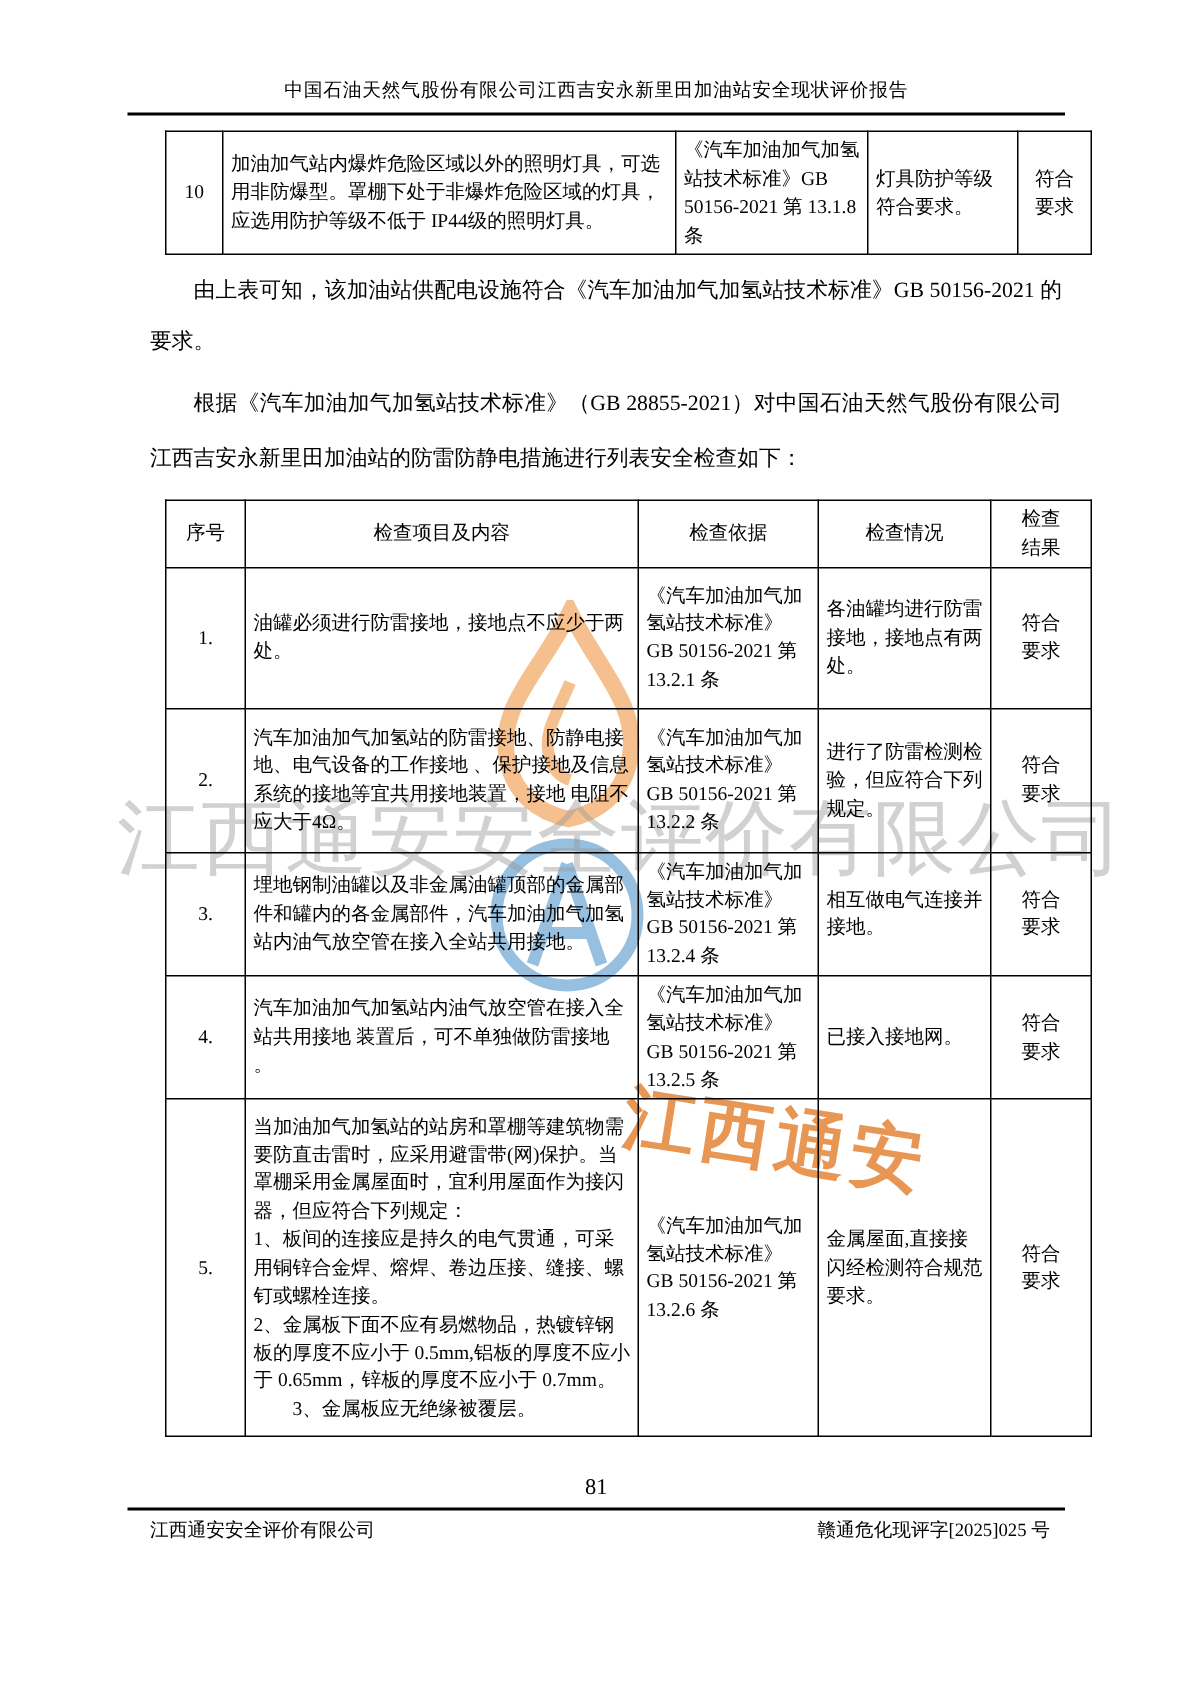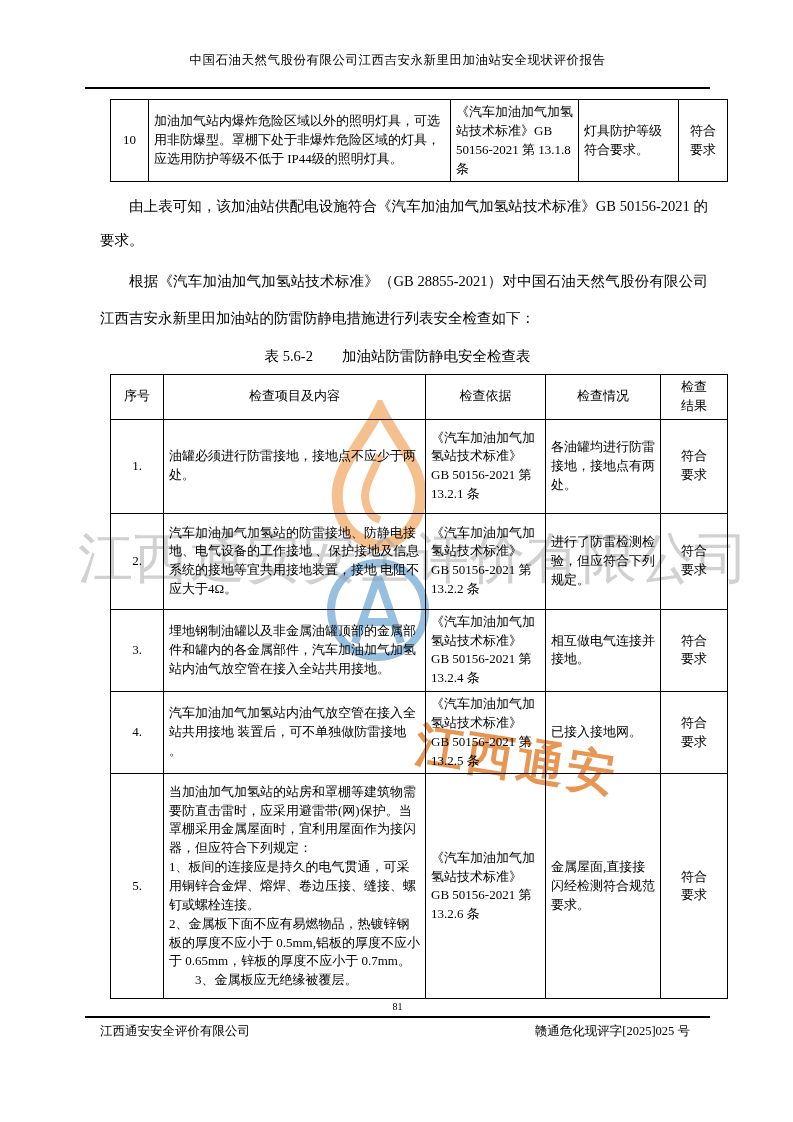--- a/index.html
+++ b/index.html
@@ -10,21 +10,21 @@
     background:#ffffff;
     font-family:"Liberation Serif","DejaVu Serif",serif;
     color:#000;
     overflow:hidden;
   }
   .content { position:relative; z-index:1; padding:0 83px 0 85px; }
 
   
   .doc-header {
     margin-top:52px;
-    padding-bottom:18px;
+    padding-bottom:6px;
     border-bottom:2px solid #000;
     text-align:center;
     font-size:12.5px;
     letter-spacing:0.5px;
   }
 
   
   table { border-collapse:collapse; table-layout:fixed; }
   td, th {
     border:1px solid #000;
@@ -65,31 +65,31 @@
     font-weight:bold;
     font-family:"Liberation Sans","DejaVu Sans",sans-serif;
   }
   .table-caption {
     text-align:center;
     font-size:14.5px;
     margin-top:10px;
   }
 
   
-  .page-number { text-align:center; font-size:10px; margin-top:2px; }
+  .page-number { text-align:center; font-size:15px; margin-top:26px; }
   .doc-footer {
     margin-top:4px;
     border-top:2px solid #000;
     padding-top:5px;
     display:flex;
     justify-content:space-between;
     font-size:12.5px;
   }
   .doc-footer .left  { margin-left:15px; }
-  .doc-footer .right { margin-right:20px; }
+  .doc-footer .right { margin-right:10px; }
 
   
   .watermark { position:absolute; inset:0; z-index:0; pointer-events:none; }
   .wm-company {
     position:absolute;
     top:522px; left:78px;
     font-size:55px;
     color:#9a9a9a;
     opacity:0.45;
     letter-spacing:1px;
@@ -148,21 +148,20 @@
 要求</td>
         </tr>
       </tbody>
     </table>
 
     <p class="para">由上表可知，该加油站供配电设施符合《汽车加油加气加氢站技术标准》GB 50156-2021 的要求。</p>
 
 
     <p class="para para2">根据《汽车加油加气加氢站技术标准》（GB 28855-2021）对中国石油天然气股份有限公司江西吉安永新里田加油站的防雷防静电措施进行列表安全检查如下：</p>
 
-    <div class="table-caption">表 5.6-2　　加油站防雷防静电安全检查表</div>
 
     <table class="check-table">
       <colgroup>
         <col style="width:53px">
           <col style="width:262px">
           <col style="width:120px">
           <col style="width:115px">
           <col style="width:67px">
       </colgroup>
       <thead>

